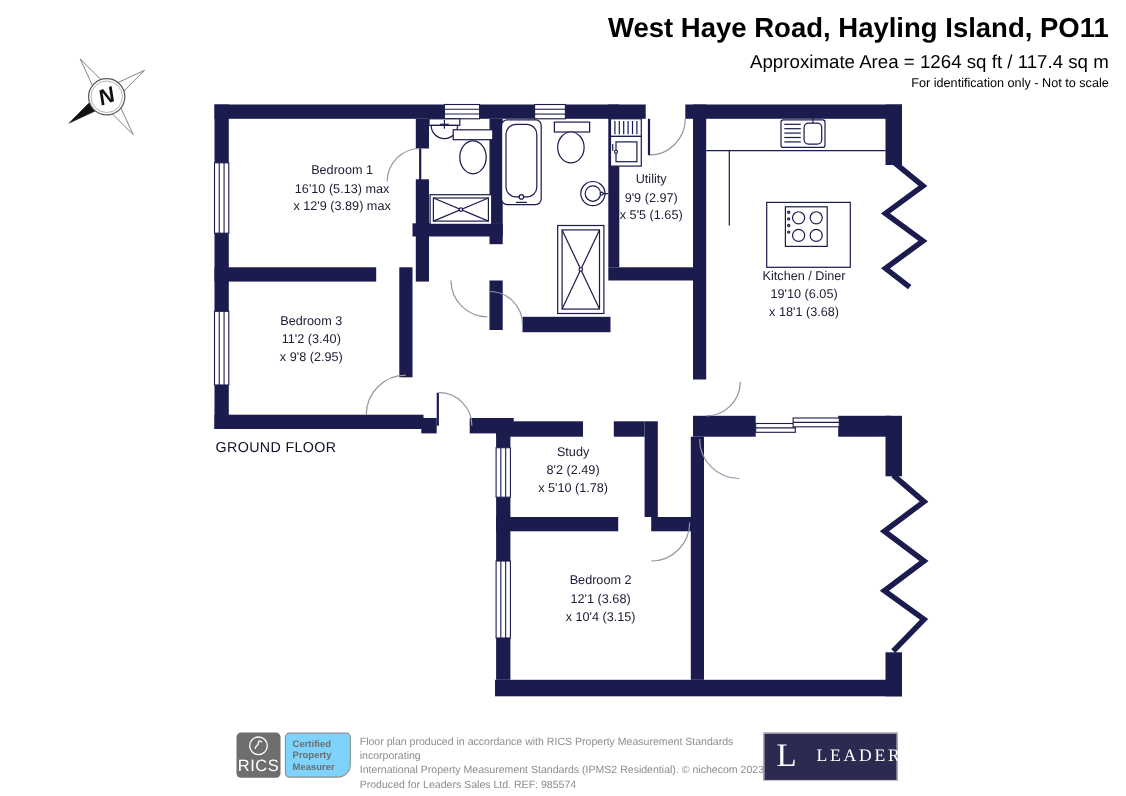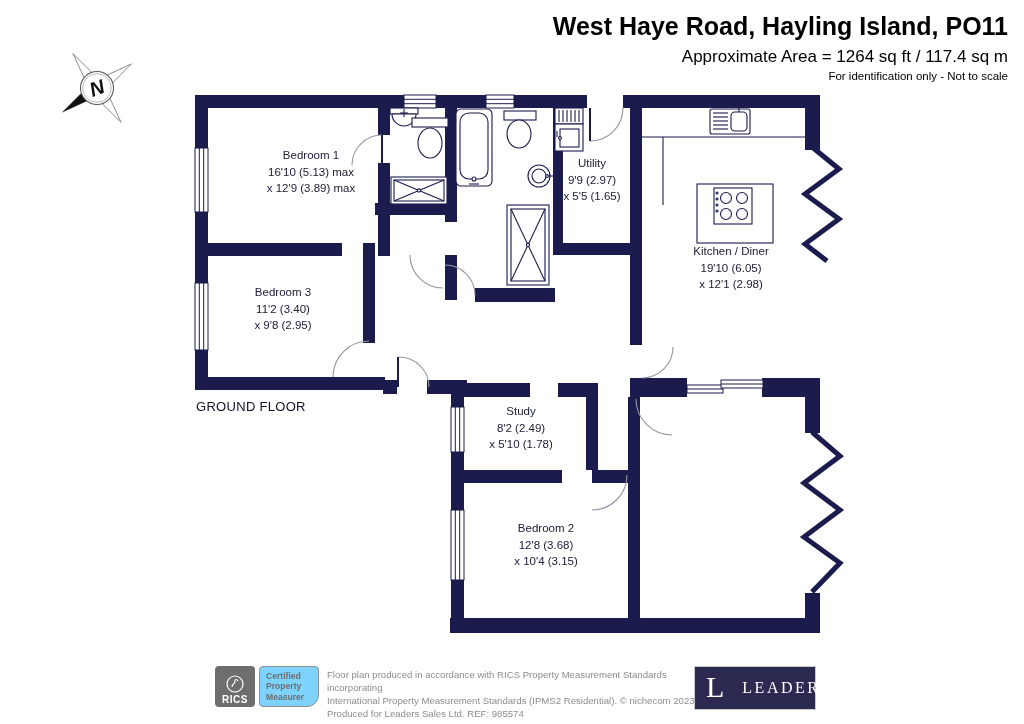--- a/index.html
+++ b/index.html
@@ -12,21 +12,21 @@
   .note{right:16px;top:70px;font-size:11.5px;color:#000;white-space:nowrap;margin-left:48px;}
   
   .plan-svg{left:0;top:0;width:1024px;height:724px;}
   
   .room-label{position:absolute;transform:translate(-50%,-50%);text-align:center;
               font-size:11.5px;line-height:16.5px;color:#20203a;white-space:nowrap;}
   .floor-label{left:196px;top:399px;font-size:13px;color:#10102a;letter-spacing:.3px;}
   
   .rics-badge{left:215px;top:666px;width:40px;height:41px;background:#6e6e6e;border-radius:4px;
               display:flex;flex-direction:column;align-items:center;justify-content:flex-end;}
-  .rics-brand{color:#fff;font-weight:700;font-size:10px;letter-spacing:.5px;margin-bottom:2px;}
+  .rics-brand{color:#fff;font-weight:400;font-size:15px;letter-spacing:.5px;margin-bottom:2px;}
   .cert-box{left:259px;top:666px;width:60px;height:41px;border:1.6px solid #8f8f8f;
             border-radius:4px 4px 12px 4px;background:#7dd3fc;box-sizing:border-box;
             display:flex;flex-direction:column;justify-content:center;padding-left:6px;}
   .cert-box span{font-size:8.6px;font-weight:700;color:#6e6e6e;line-height:10.5px;}
   .disclaimer{left:327px;top:668px;width:375px;font-size:9.6px;line-height:13px;color:#8c8c8c;}
   .leaders{left:694px;top:666px;width:122px;height:44px;background:#2d2a52;
            border:1px solid #c9c9c9;box-sizing:border-box;display:flex;align-items:center;}
   .leaders-l{color:#fff;font-family:"Liberation Serif",serif;font-size:30px;line-height:30px;
              padding:0 9px 2px 11px;}
   .leaders-sep{width:1px;height:28px;background:rgba(255,255,255,.8);}
@@ -238,30 +238,30 @@
     <span style="display:block">x 9'8 (2.95)</span>
   </div>
   <div class="room-label" style="left:592px;top:180px">
     <span style="display:block">Utility</span>
     <span style="display:block">9'9 (2.97)</span>
     <span style="display:block">x 5'5 (1.65)</span>
   </div>
   <div class="room-label" style="left:731px;top:268px">
     <span style="display:block">Kitchen / Diner</span>
     <span style="display:block">19'10 (6.05)</span>
-    <span style="display:block">x 12'1 (2.98)</span>
+    <span style="display:block">x 18'1 (3.68)</span>
   </div>
   <div class="room-label" style="left:521px;top:428px">
     <span style="display:block">Study</span>
     <span style="display:block">8'2 (2.49)</span>
     <span style="display:block">x 5'10 (1.78)</span>
   </div>
   <div class="room-label" style="left:546px;top:545px">
     <span style="display:block">Bedroom 2</span>
-    <span style="display:block">12'8 (3.68)</span>
+    <span style="display:block">12'1 (3.68)</span>
     <span style="display:block">x 10'4 (3.15)</span>
   </div>
 
   <div class="abs floor-label">GROUND FLOOR</div>
 
   <div class="abs rics-badge">
     <svg width="24" height="20" viewBox="0 0 24 20">
       <circle cx="12" cy="10" r="8" fill="none" stroke="#fff" stroke-width="1.2"></circle>
       <path d="M 9,13 C 9,9 12,11 12,7 C 12,5 14,5 15,7" fill="none" stroke="#fff" stroke-width="1.2"></path>
     </svg>

